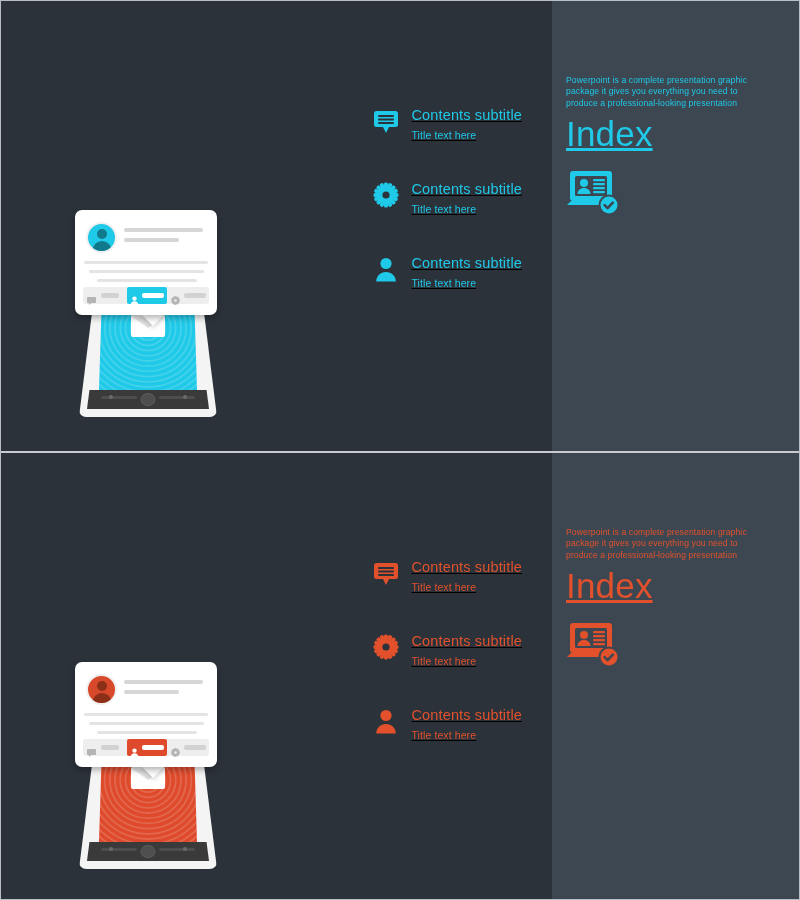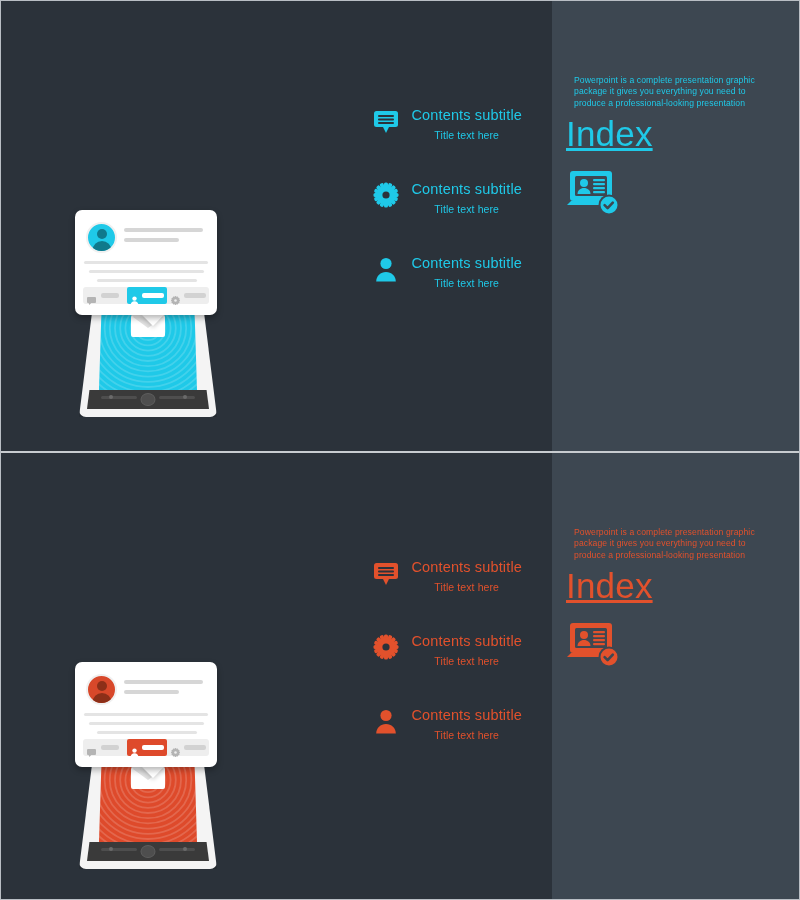--- a/index.html
+++ b/index.html
@@ -7,30 +7,30 @@
   .page{width:800px;height:900px;position:relative;overflow:hidden;background:#2b323a;
         box-sizing:border-box;border:1px solid #b9bec4;}
   .slide{position:absolute;left:0;width:800px;height:450px;overflow:hidden;}
   .slide.top{top:0;}
   .slide.bottom{top:450px;border-top:2px solid #c8ccd0;}
   .bg-left{position:absolute;left:0;top:0;width:551px;height:450px;background:#2b323a;}
   .bg-right{position:absolute;left:551px;top:0;width:249px;height:450px;background:#3d4751;}
 
   
   .rp-para{position:absolute;left:565px;top:74px;width:205px;font-size:8.6px;
-           line-height:11.4px;letter-spacing:.1px;margin-left:8px;}
+           line-height:11.4px;letter-spacing:.1px;}
   .rp-index{position:absolute;left:565px;top:112px;font-size:35px;line-height:42px;
             font-weight:300;letter-spacing:.2px;text-decoration:underline;}
   .rp-icon{position:absolute;left:566px;top:168px;width:56px;height:48px;}
 
   
   .clist{position:absolute;left:360px;top:105px;width:175px;}
   .crow{position:relative;height:74px;}
   .crow .ci{position:absolute;left:12px;top:2px;width:26px;height:26px;}
-  .crow .ctxt{position:absolute;right:14px;top:0;text-align:center;}
+  .crow .ctxt{position:absolute;right:14px;top:0;text-align:left;text-decoration:underline;}
   .csub{font-size:14.5px;line-height:19px;letter-spacing:.15px;}
   .ctit{font-size:10.5px;line-height:16px;margin-top:2px;letter-spacing:.1px;}
 
   
   .illus{position:absolute;left:62px;top:200px;width:180px;height:225px;}
   .phone{position:absolute;left:16px;top:94px;width:138px;height:122px;}
   .phone-body{position:absolute;left:0;top:0;width:138px;height:122px;background:#f4f4f4;
       border-radius:7px;box-shadow:0 3px 5px rgba(0,0,0,.28);
       clip-path:polygon(11% 0%,89% 0%,100% 100%,0% 100%);}
   .phone-screen{position:absolute;left:20px;top:0;width:98px;height:95px;overflow:hidden;

